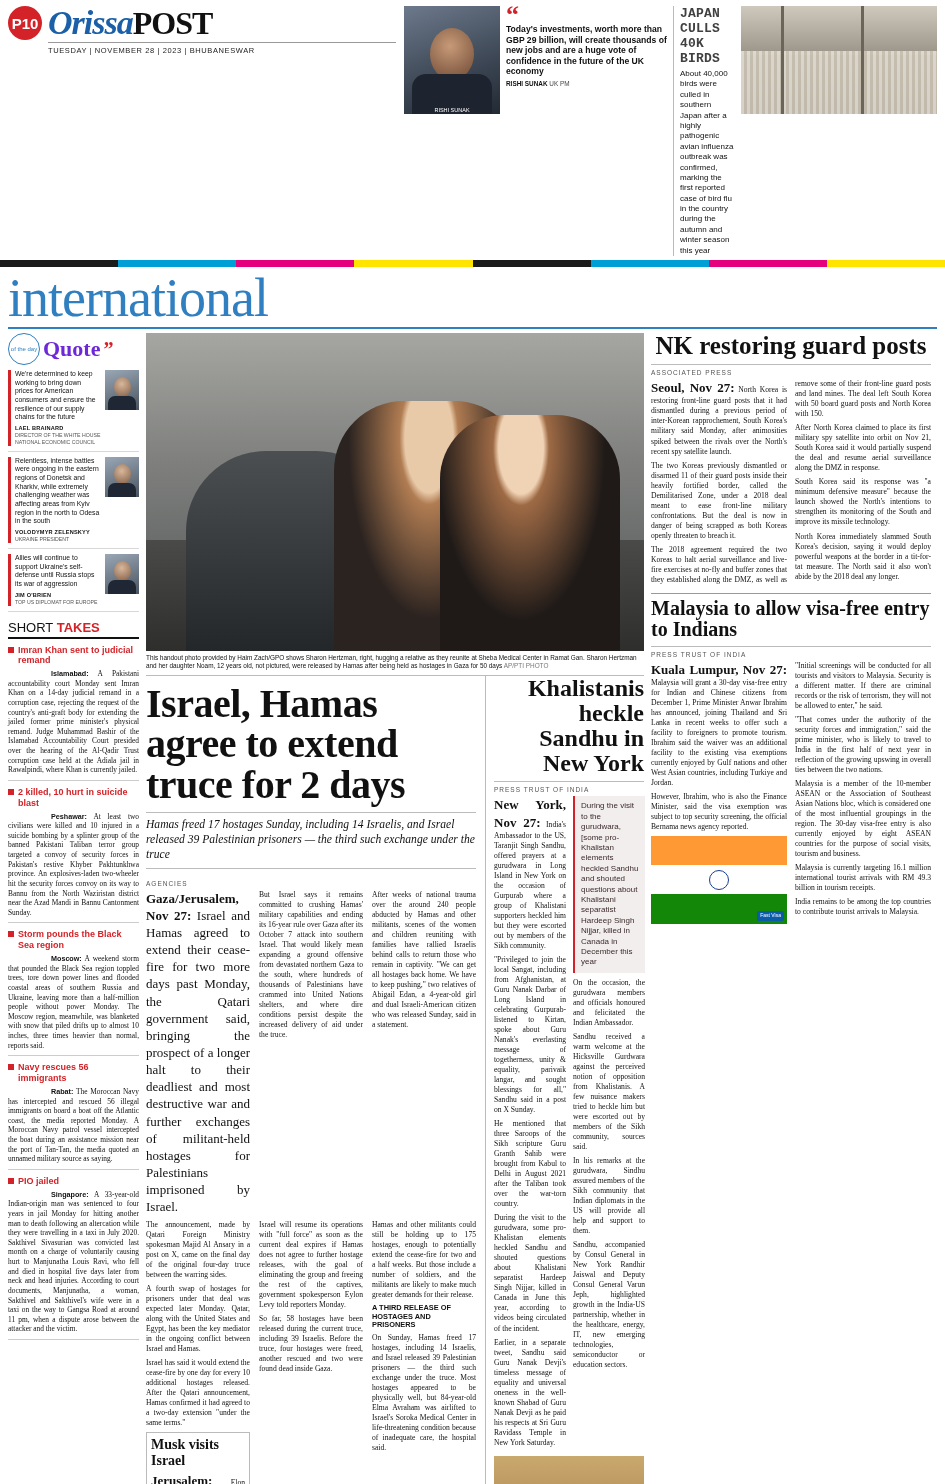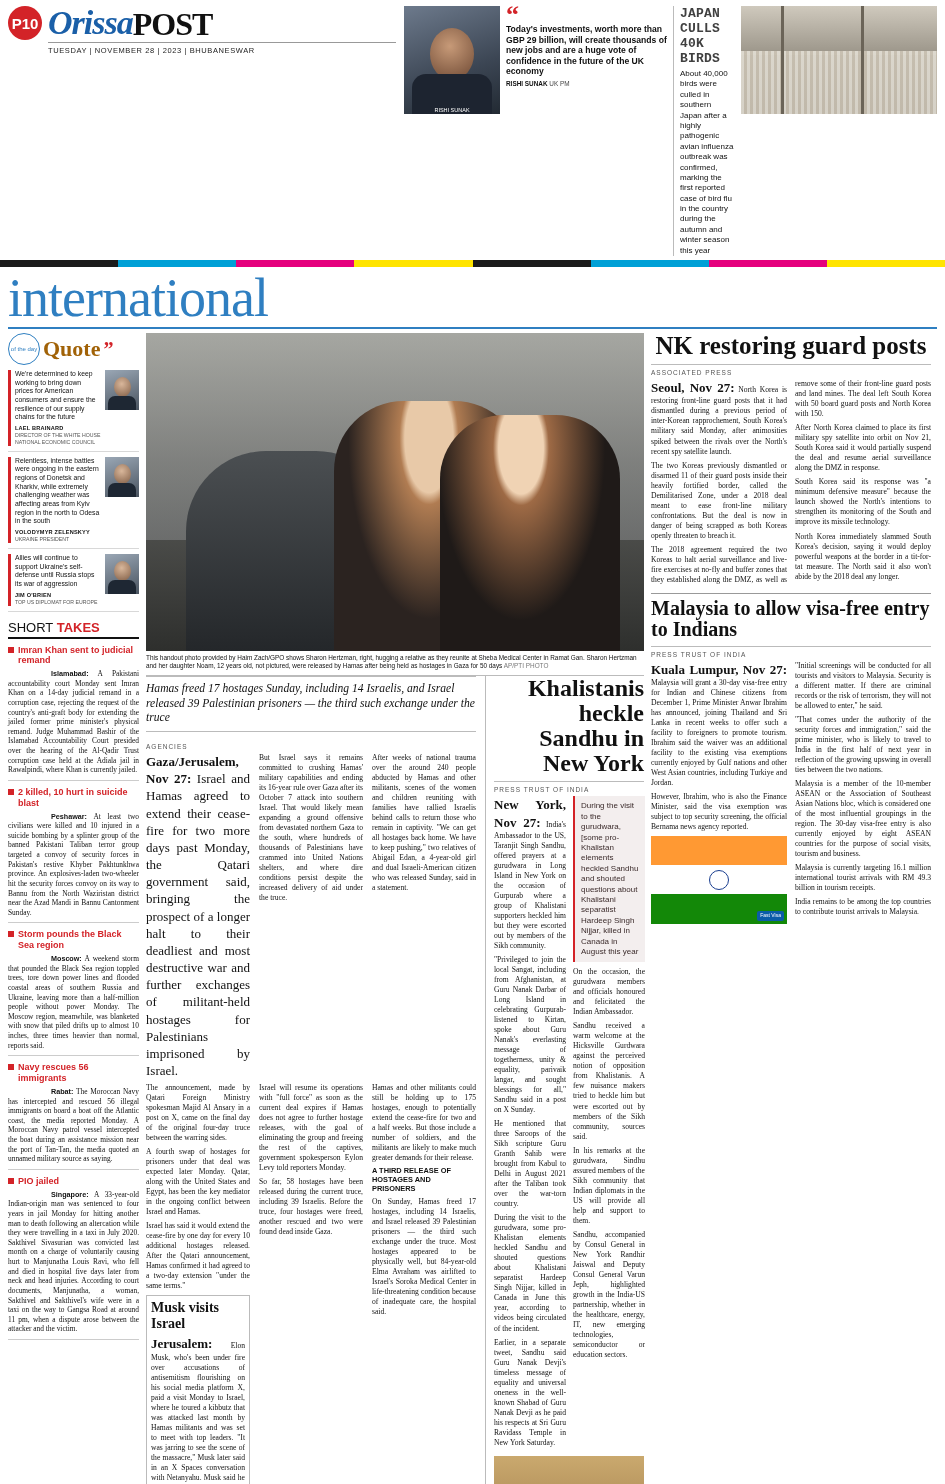--- a/index.html
+++ b/index.html
@@ -14,21 +14,21 @@
 
   
   .masthead { display:flex; align-items:flex-start; padding: 6px 8px 0 8px; }
   .pnum {
     width: 34px; height: 34px; border-radius: 50%;
     background: #d32328; color:#fff; font-family:"Liberation Sans",sans-serif;
     font-weight:bold; font-size:15px; display:flex; align-items:center; justify-content:center;
     margin-right:6px; flex: 0 0 auto;
   }
   .logo-block { flex: 0 0 auto; width: 348px; }
-  .logo-line { display:flex; align-items:flex-end; }
+  .logo-line { display:flex; align-items:center; }
   .logo-orissa {
     font-family:"Liberation Serif", serif; font-style:italic; font-weight:bold;
     font-size:34px; color:#1a5fa8; letter-spacing:-1px; line-height:1;
   }
   .logo-post {
     font-family:"Liberation Serif", serif; font-weight:bold; font-size:32px;
     color:#111; line-height:1; letter-spacing:-1px;
   }
   .logo-rule { border-top:1px solid #999; margin-top:2px; }
   .dateline {
@@ -92,21 +92,21 @@
   .col-mid  { width: 498px; flex:0 0 auto; }
   .col-right{ width: 280px; flex:0 0 auto; }
 
   
   .qotd-head { display:flex; align-items:center; gap:3px; }
   .qotd-circ {
     width:32px;height:32px;border-radius:50%;border:1.5px solid #2f7fc1;color:#2f7fc1;
     font-family:"Liberation Sans",sans-serif;font-size:6px;line-height:1.05;display:flex;
     align-items:center;justify-content:center;text-align:center;flex:0 0 auto;
   }
-  .qotd-word { font-family:"Liberation Serif",serif;font-size:22px;color:#a16207;font-weight:bold; }
+  .qotd-word { font-family:"Liberation Serif",serif;font-size:22px;color:#6d28d9;font-weight:bold; }
   .qotd-q { color:#d32328;font-size:20px;font-weight:bold;font-family:"Liberation Serif",serif;line-height:.8 }
   .quote-item { display:flex; gap:4px; padding:5px 0; border-bottom:1px solid #d8d8d8; }
   .quote-item .bar { width:3px; background:#d32328; flex:0 0 auto; }
   .quote-item .qtext {
     font-family:"Liberation Sans",sans-serif;font-size:6.8px;line-height:1.28;flex:1 1 auto;
   }
   .quote-item .qname { font-weight:bold; font-size:5.6px; margin-top:3px; letter-spacing:.2px;}
   .quote-item .qrole { font-size:5.2px; color:#555; }
   .quote-item .thumb {
     width:34px;height:40px;flex:0 0 auto;background:linear-gradient(160deg,#9aa7b5,#4a5460);position:relative;overflow:hidden;
@@ -354,20 +354,21 @@
         <div class="lp-fig1"></div>
         <div class="lp-fig2"></div>
       </div>
       <div class="photo-cap">
         <span>This handout photo provided by Haim Zach/GPO shows Sharon Hertzman, right, hugging a relative as they reunite at Sheba Medical Center in Ramat Gan. Sharon Hertzman and her daughter Noam, 12 years old, not pictured, were released by Hamas after being held as hostages in Gaza for 50 days</span>
         <span class="credit">AP/PTI PHOTO</span>
       </div>
 
       <div style="display:flex; gap:9px;">
         <div style="width:330px; flex:0 0 auto;">
+          <h1 class="main-head">Israel, Hamas agree to extend truce for 2 days</h1>
           <div class="deck">Hamas freed 17 hostages Sunday, including 14 Israelis, and Israel released 39 Palestinian prisoners — the third such exchange under the truce</div>
           <div class="agency">AGENCIES</div>
 
           <div style="display:flex; gap:9px;">
             <div style="width:104px;flex:0 0 auto;">
               <p class="bodytext"><b class="place" style="font-weight:normal"><b class="place">Gaza/Jerusalem, Nov 27:</b> Israel and Hamas agreed to extend their cease-fire for two more days past Monday, the Qatari government said, bringing the prospect of a longer halt to their deadliest and most destructive war and further exchanges of militant-held hostages for Palestinians imprisoned by Israel.</b></p>
             </div>
             <div style="width:104px;flex:0 0 auto;">
               <p class="bodytext">But Israel says it remains committed to crushing Hamas' military capabilities and ending its 16-year rule over Gaza after its October 7 attack into southern Israel. That would likely mean expanding a ground offensive from devastated northern Gaza to the south, where hundreds of thousands of Palestinians have crammed into United Nations shelters, and where dire conditions persist despite the increased delivery of aid under the truce.</p>
             </div>
@@ -406,21 +407,21 @@
           <div class="agency">PRESS TRUST OF INDIA</div>
           <div style="display:flex;gap:7px;">
             <div style="width:72px;flex:0 0 auto;">
               <p class="bodytext"><b class="place">New York, Nov 27:</b> India's Ambassador to the US, Taranjit Singh Sandhu, offered prayers at a gurudwara in Long Island in New York on the occasion of Gurpurab where a group of Khalistani supporters heckled him but they were escorted out by members of the Sikh community.</p>
               <p class="bodytext">"Privileged to join the local Sangat, including from Afghanistan, at Guru Nanak Darbar of Long Island in celebrating Gurpurab- listened to Kirtan, spoke about Guru Nanak's everlasting message of togetherness, unity &amp; equality, parivaik langar, and sought blessings for all," Sandhu said in a post on X Sunday.</p>
               <p class="bodytext">He mentioned that three Saroops of the Sikh scripture Guru Granth Sahib were brought from Kabul to Delhi in August 2021 after the Taliban took over the war-torn country.</p>
               <p class="bodytext">During the visit to the gurudwara, some pro-Khalistan elements heckled Sandhu and shouted questions about Khalistani separatist Hardeep Singh Nijjar, killed in Canada in June this year, according to videos being circulated of the incident.</p>
               <p class="bodytext">Earlier, in a separate tweet, Sandhu said Guru Nanak Devji's timeless message of equality and universal oneness in the well-known Shabad of Guru Nanak Devji as he paid his respects at Sri Guru Ravidass Temple in New York Saturday.</p>
             </div>
             <div style="width:72px;flex:0 0 auto;">
-              <div class="pullquote">During the visit to the gurudwara, [some pro-Khalistan elements heckled Sandhu and shouted questions about Khalistani separatist Hardeep Singh Nijjar, killed in Canada in August this year</div>
+              <div class="pullquote">During the visit to the gurudwara, [some pro-Khalistan elements heckled Sandhu and shouted questions about Khalistani separatist Hardeep Singh Nijjar, killed in Canada in December this year</div>
               <p class="bodytext">On the occasion, the gurudwara members and officials honoured and felicitated the Indian Ambassador.</p>
               <p class="bodytext">Sandhu received a warm welcome at the Hicksville Gurdwara against the perceived notion of opposition from Khalistanis. A few nuisance makers tried to heckle him but were escorted out by members of the Sikh community, sources said.</p>
               <p class="bodytext">In his remarks at the gurudwara, Sindhu assured members of the Sikh community that Indian diplomats in the US will provide all help and support to them.</p>
               <p class="bodytext">Sandhu, accompanied by Consul General in New York Randhir Jaiswal and Deputy Consul General Varun Jeph, highlighted growth in the India-US partnership, whether in the healthcare, energy, IT, new emerging technologies, semiconductor or education sectors.</p>
             </div>
           </div>
           <div class="gurdwara-img">
             
             
           </div>

